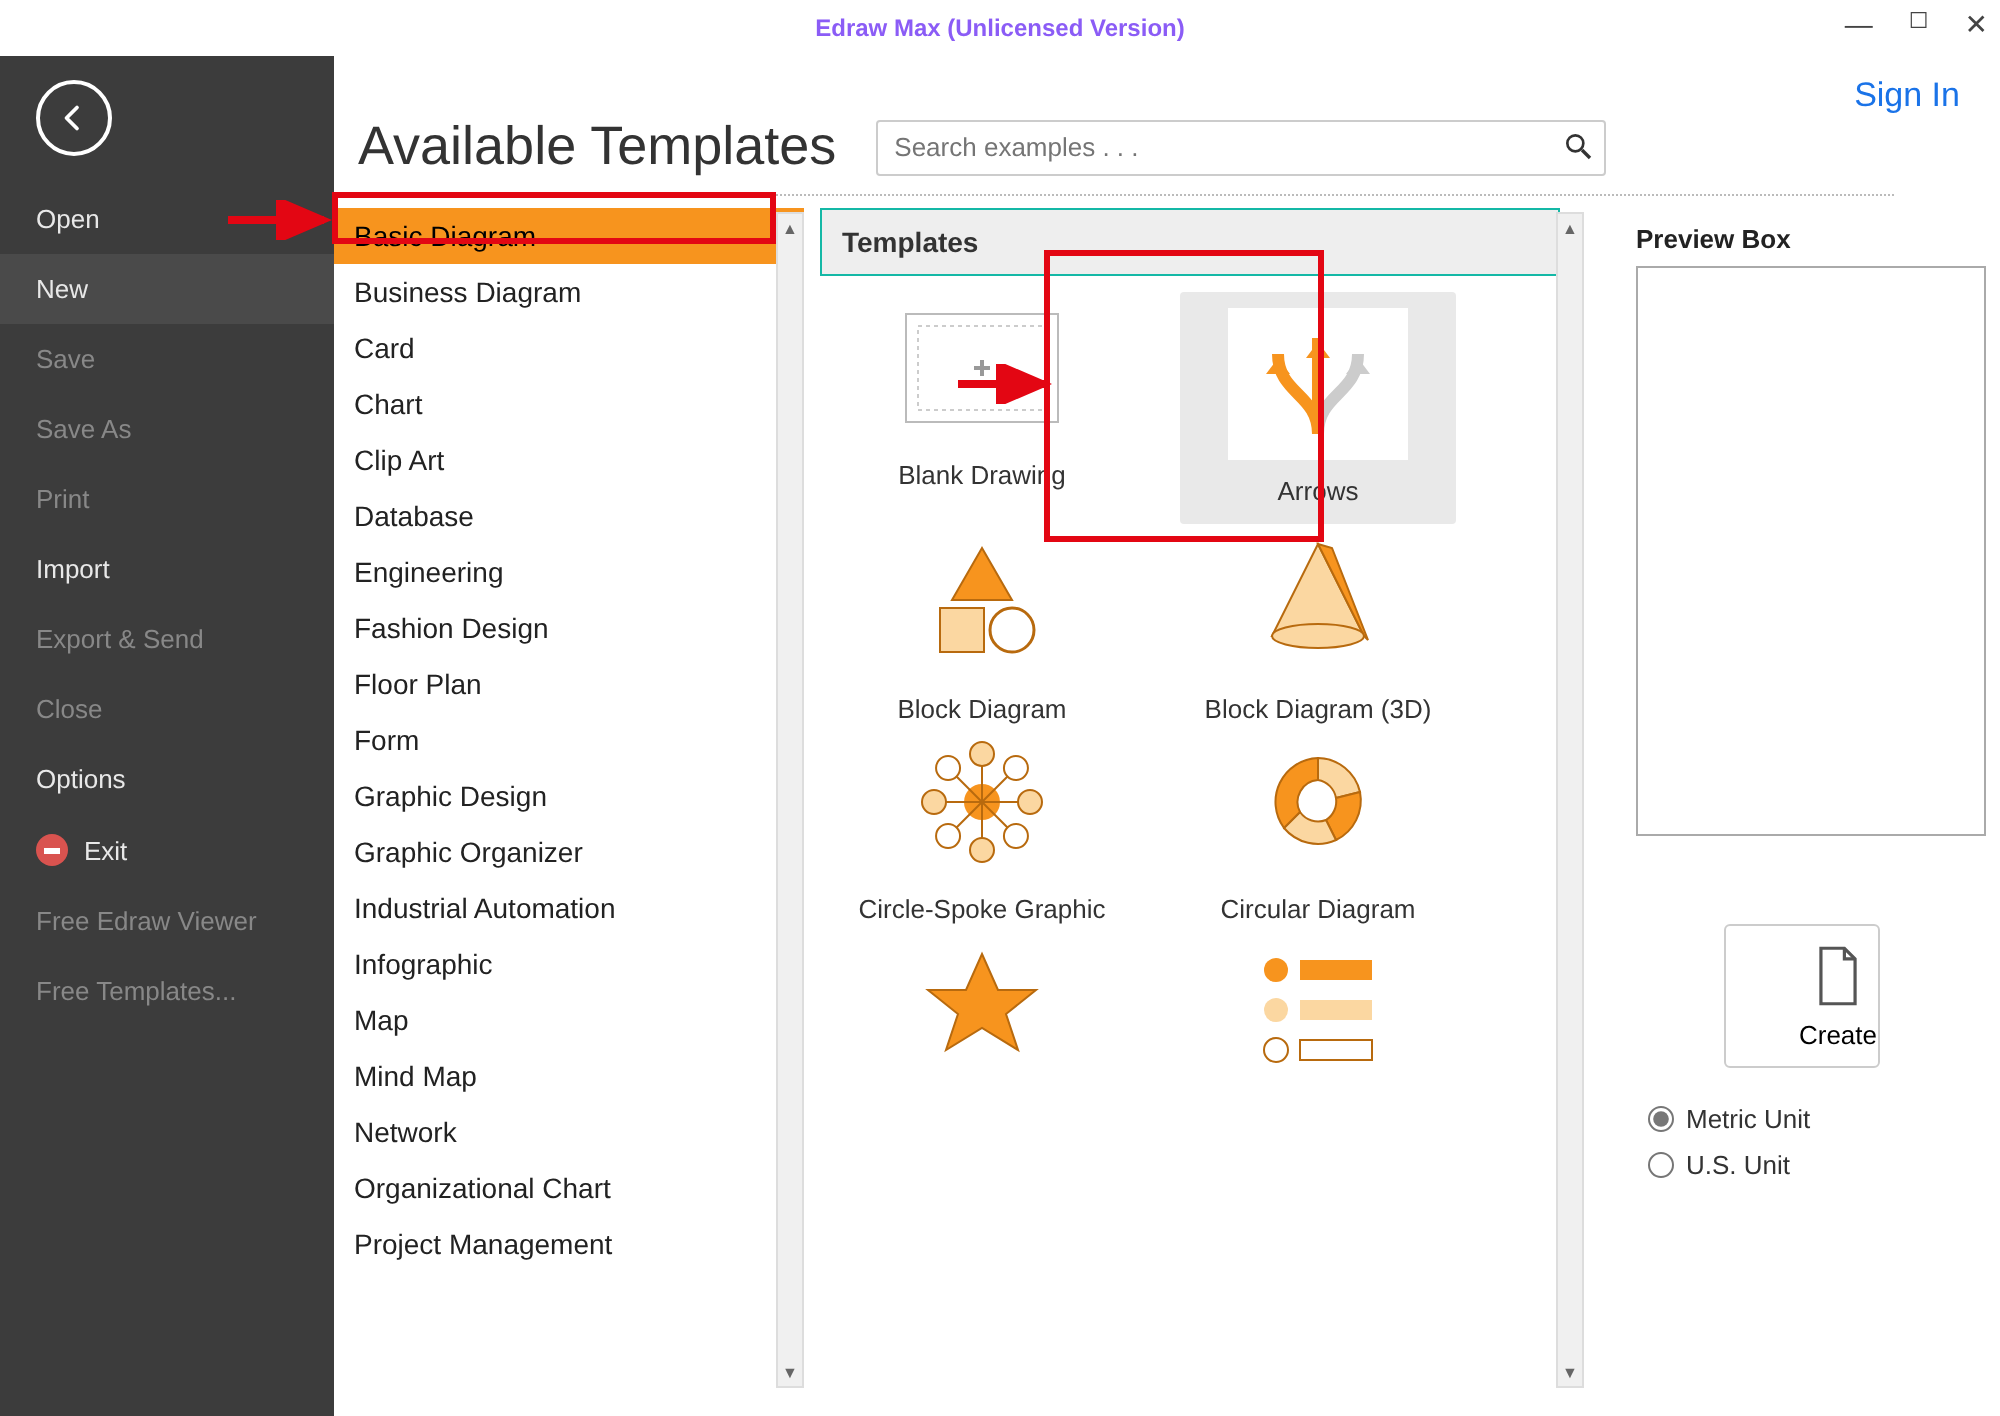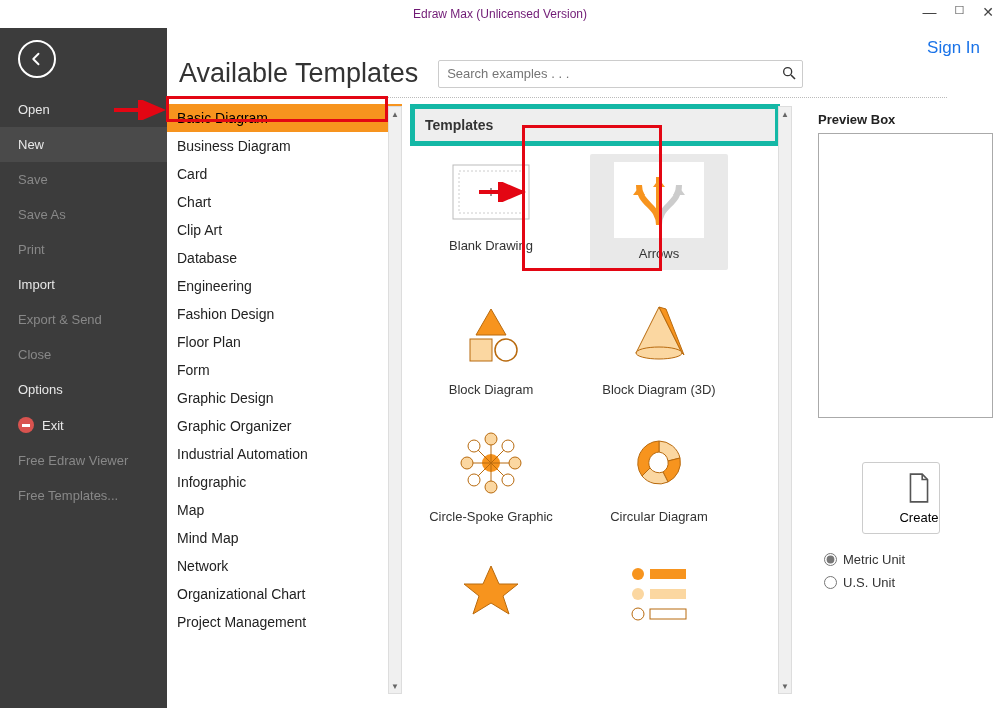--- a/index.html
+++ b/index.html
@@ -1,19 +1,19 @@
 <!DOCTYPE html>
 <html><head>
 <meta charset="utf-8">
 <style>
 * { box-sizing: border-box; margin: 0; padding: 0; font-family: "Segoe UI", Arial, sans-serif; }
 body { width: 1000px; height: 708px; background: #fff; overflow: hidden; position: relative; }
 
 .titlebar { height: 28px; display: flex; align-items: center; justify-content: center; position: relative; }
-.titlebar .title { font-size: 12px; color: #701a75; }
+.titlebar .title { font-size: 12px; color: #8b5cf6; font-weight: bold; }
 .titlebar .winctrls { position: absolute; right: 6px; top: 4px; display: flex; gap: 18px; }
 .titlebar .winctrls span { font-size: 14px; color: #444; cursor: pointer; }
 
 .signin { position: absolute; right: 20px; top: 38px; color: #1a73e8; font-size: 17px; cursor: pointer; }
 
 .main { display: flex; height: calc(100% - 28px); }
 
 .sidebar { width: 167px; background: #3c3c3c; color: #eee; display: flex; flex-direction: column; padding-top: 8px; }
 .backbtn { width: 38px; height: 38px; border: 2px solid #fff; border-radius: 50%; margin: 4px 0 14px 18px; display: flex; align-items: center; justify-content: center; cursor: pointer; }
 .backbtn svg { width: 18px; height: 18px; }
@@ -37,22 +37,22 @@
 
 .cat-col { width: 235px; border-right: none; position: relative; padding-top: 6px; }
 .cat-list { height: 100%; overflow: hidden; }
 .cat-item { padding: 6px 10px; font-size: 14px; color: #222; cursor: pointer; }
 .cat-item.active { background: #f7941e; color: #000; }
 .cat-scroll { position: absolute; right: 0; top: 8px; width: 14px; height: 588px; background: #f0f0f0; border: 1px solid #ddd; }
 .cat-scroll .arrow { height: 14px; display: flex; align-items: center; justify-content: center; font-size: 8px; color: #666; }
 .cat-scroll .thumb { height: 10px; }
 
 .tmpl-col { flex: 1; display: flex; flex-direction: column; position: relative; padding-left: 8px; }
-.tmpl-header { height: 30px; background: #eee; border: 5px solid #14b8a6; display: flex; align-items: center; padding: 16px 10px; font-size: 14px; font-weight: 600; color: #333; margin-top: 6px; width: 370px; }
-.tmpl-grid { padding: 8px 0 0 12px; display: flex; flex-wrap: wrap; gap: 28px 30px; width: 370px; height: 560px; overflow: hidden; align-content: flex-start; }
+.tmpl-header { height: 30px; background: #eee; border: 1px solid #14b8a6; display: flex; align-items: center; padding: 16px 10px; font-size: 14px; font-weight: 600; color: #333; margin-top: 6px; width: 370px; }
+.tmpl-grid { padding: 8px 0 0 12px; display: flex; flex-wrap: wrap; gap: 1px 30px; width: 370px; height: 560px; overflow: hidden; align-content: flex-start; }
 .tmpl-scroll { position: absolute; left: 376px; top: 8px; width: 14px; height: 588px; background: #f0f0f0; border: 1px solid #ddd; }
 .tmpl-scroll .arrow { height: 14px; display: flex; align-items: center; justify-content: center; font-size: 8px; color: #666; }
 
 .tile { width: 138px; display: flex; flex-direction: column; align-items: center; cursor: pointer; }
 .tile .thumb { width: 90px; height: 76px; background: #fff; display: flex; align-items: center; justify-content: center; margin-bottom: 8px; }
 .tile .label { font-size: 13px; color: #333; text-align: center; line-height: 1.2; }
 .tile.selected { background: #e9e9e9; padding: 8px 4px; border-radius: 2px; }
 
 .preview-col { width: 190px; padding: 8px 16px 0 8px; display: flex; flex-direction: column; }
 .preview-title { font-size: 13px; font-weight: 600; color: #222; margin-bottom: 6px; margin-top: 6px; }

